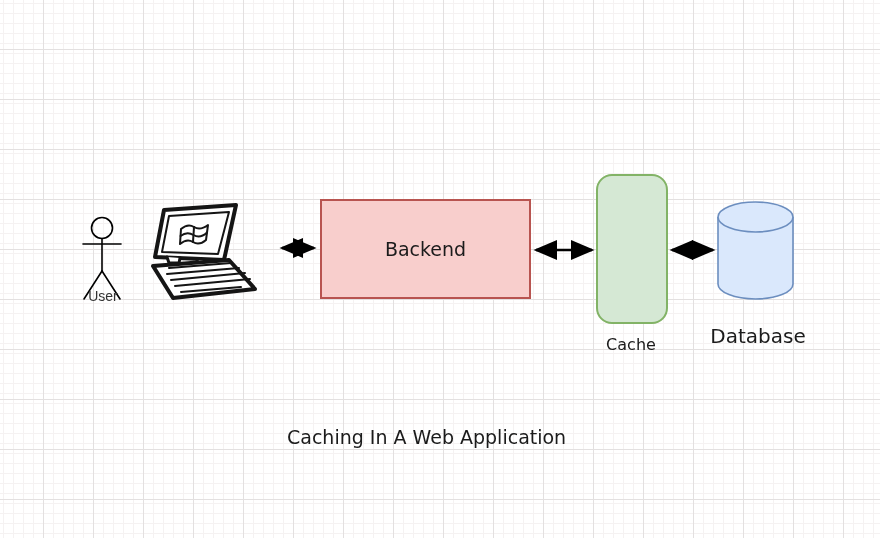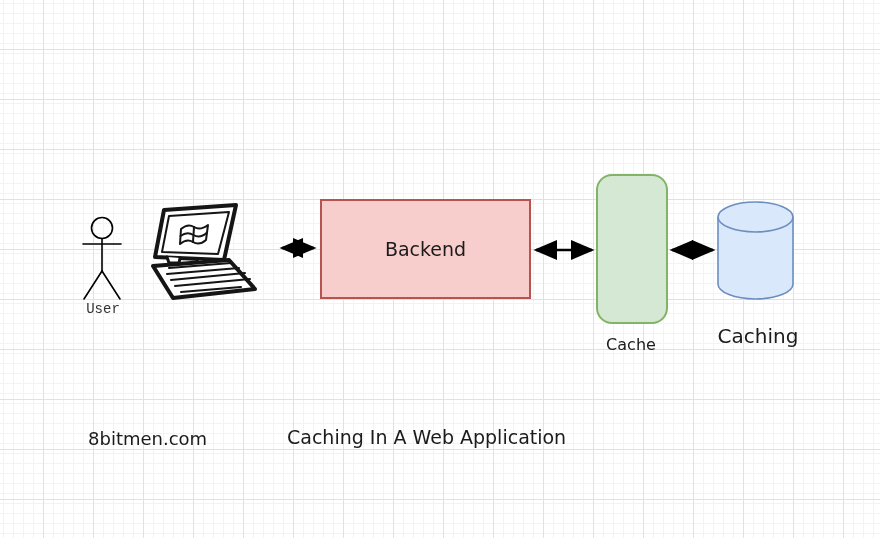--- a/index.html
+++ b/index.html
@@ -27,21 +27,21 @@
     display:flex;align-items:center;justify-content:center;
     font-size:19px;
   }
   .cache-box{
     position:absolute;left:596px;top:174px;width:72px;height:150px;
     box-sizing:border-box;background:#d5e8d4;border:2px solid #82b366;
     border-radius:16px;
   }
   .cache-label{left:581px;top:335px;width:100px;font-size:16px;}
   .database-label{left:708px;top:324px;width:100px;font-size:20px;}
-  .user-label{left:73px;top:301px;width:60px;font-size:14px;font-family:Liberation Mono, monospace;color:#333;}
+  .user-label{left:73px;top:288px;width:60px;font-size:14px;font-family:Liberation Sans, sans-serif;color:#333;}
   .watermark{position:absolute;left:88px;top:428px;font-size:18px;}
   .diagram-title{position:absolute;left:287px;top:426px;font-size:19px;}
 </style>
 </head>
 <body>
 
 <div class="canvas">
 
   <svg class="overlay" viewBox="0 0 880 538" xmlns="http://www.w3.org/2000/svg">
     <defs>
@@ -98,19 +98,18 @@
   <div class="backend-box">
     <span>Backend</span>
   </div>
 
   <div class="cache-box"></div>
 
   <div class="node-label user-label">User</div>
 
   <div class="node-label cache-label">Cache</div>
 
-  <div class="node-label database-label">Caching</div>
+  <div class="node-label database-label">Database</div>
 
-  <div class="watermark">8bitmen.com</div>
 
   <div class="diagram-title">Caching In A Web Application</div>
 
 </div>
 
 </body></html>

